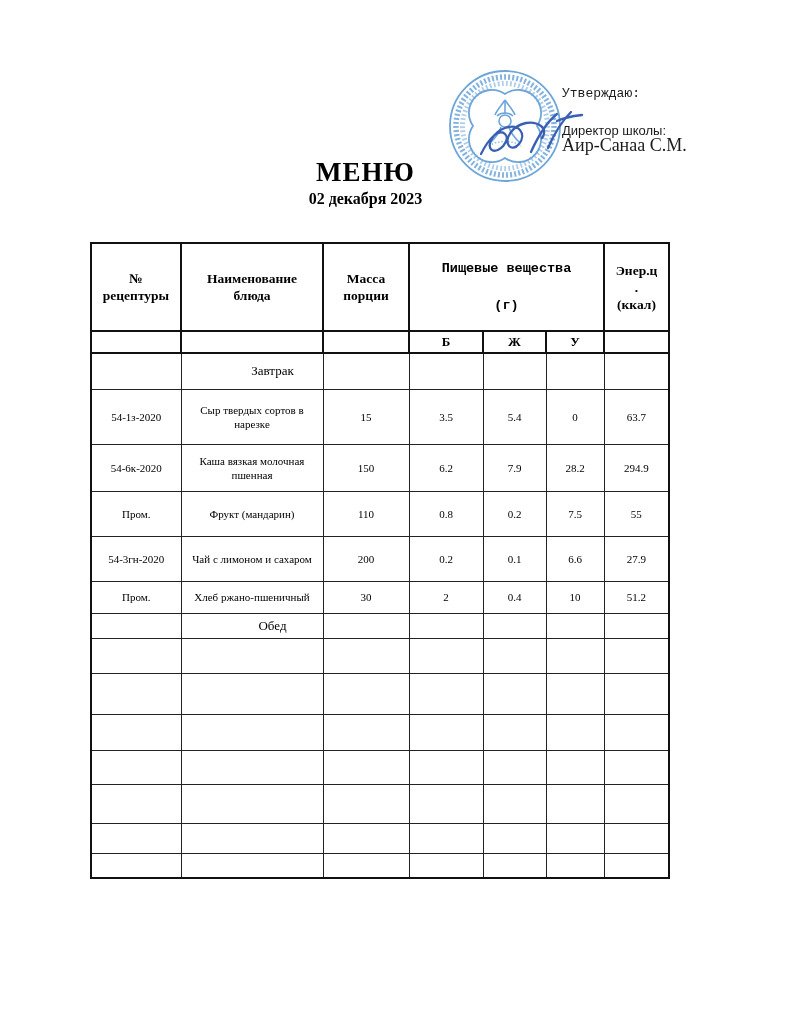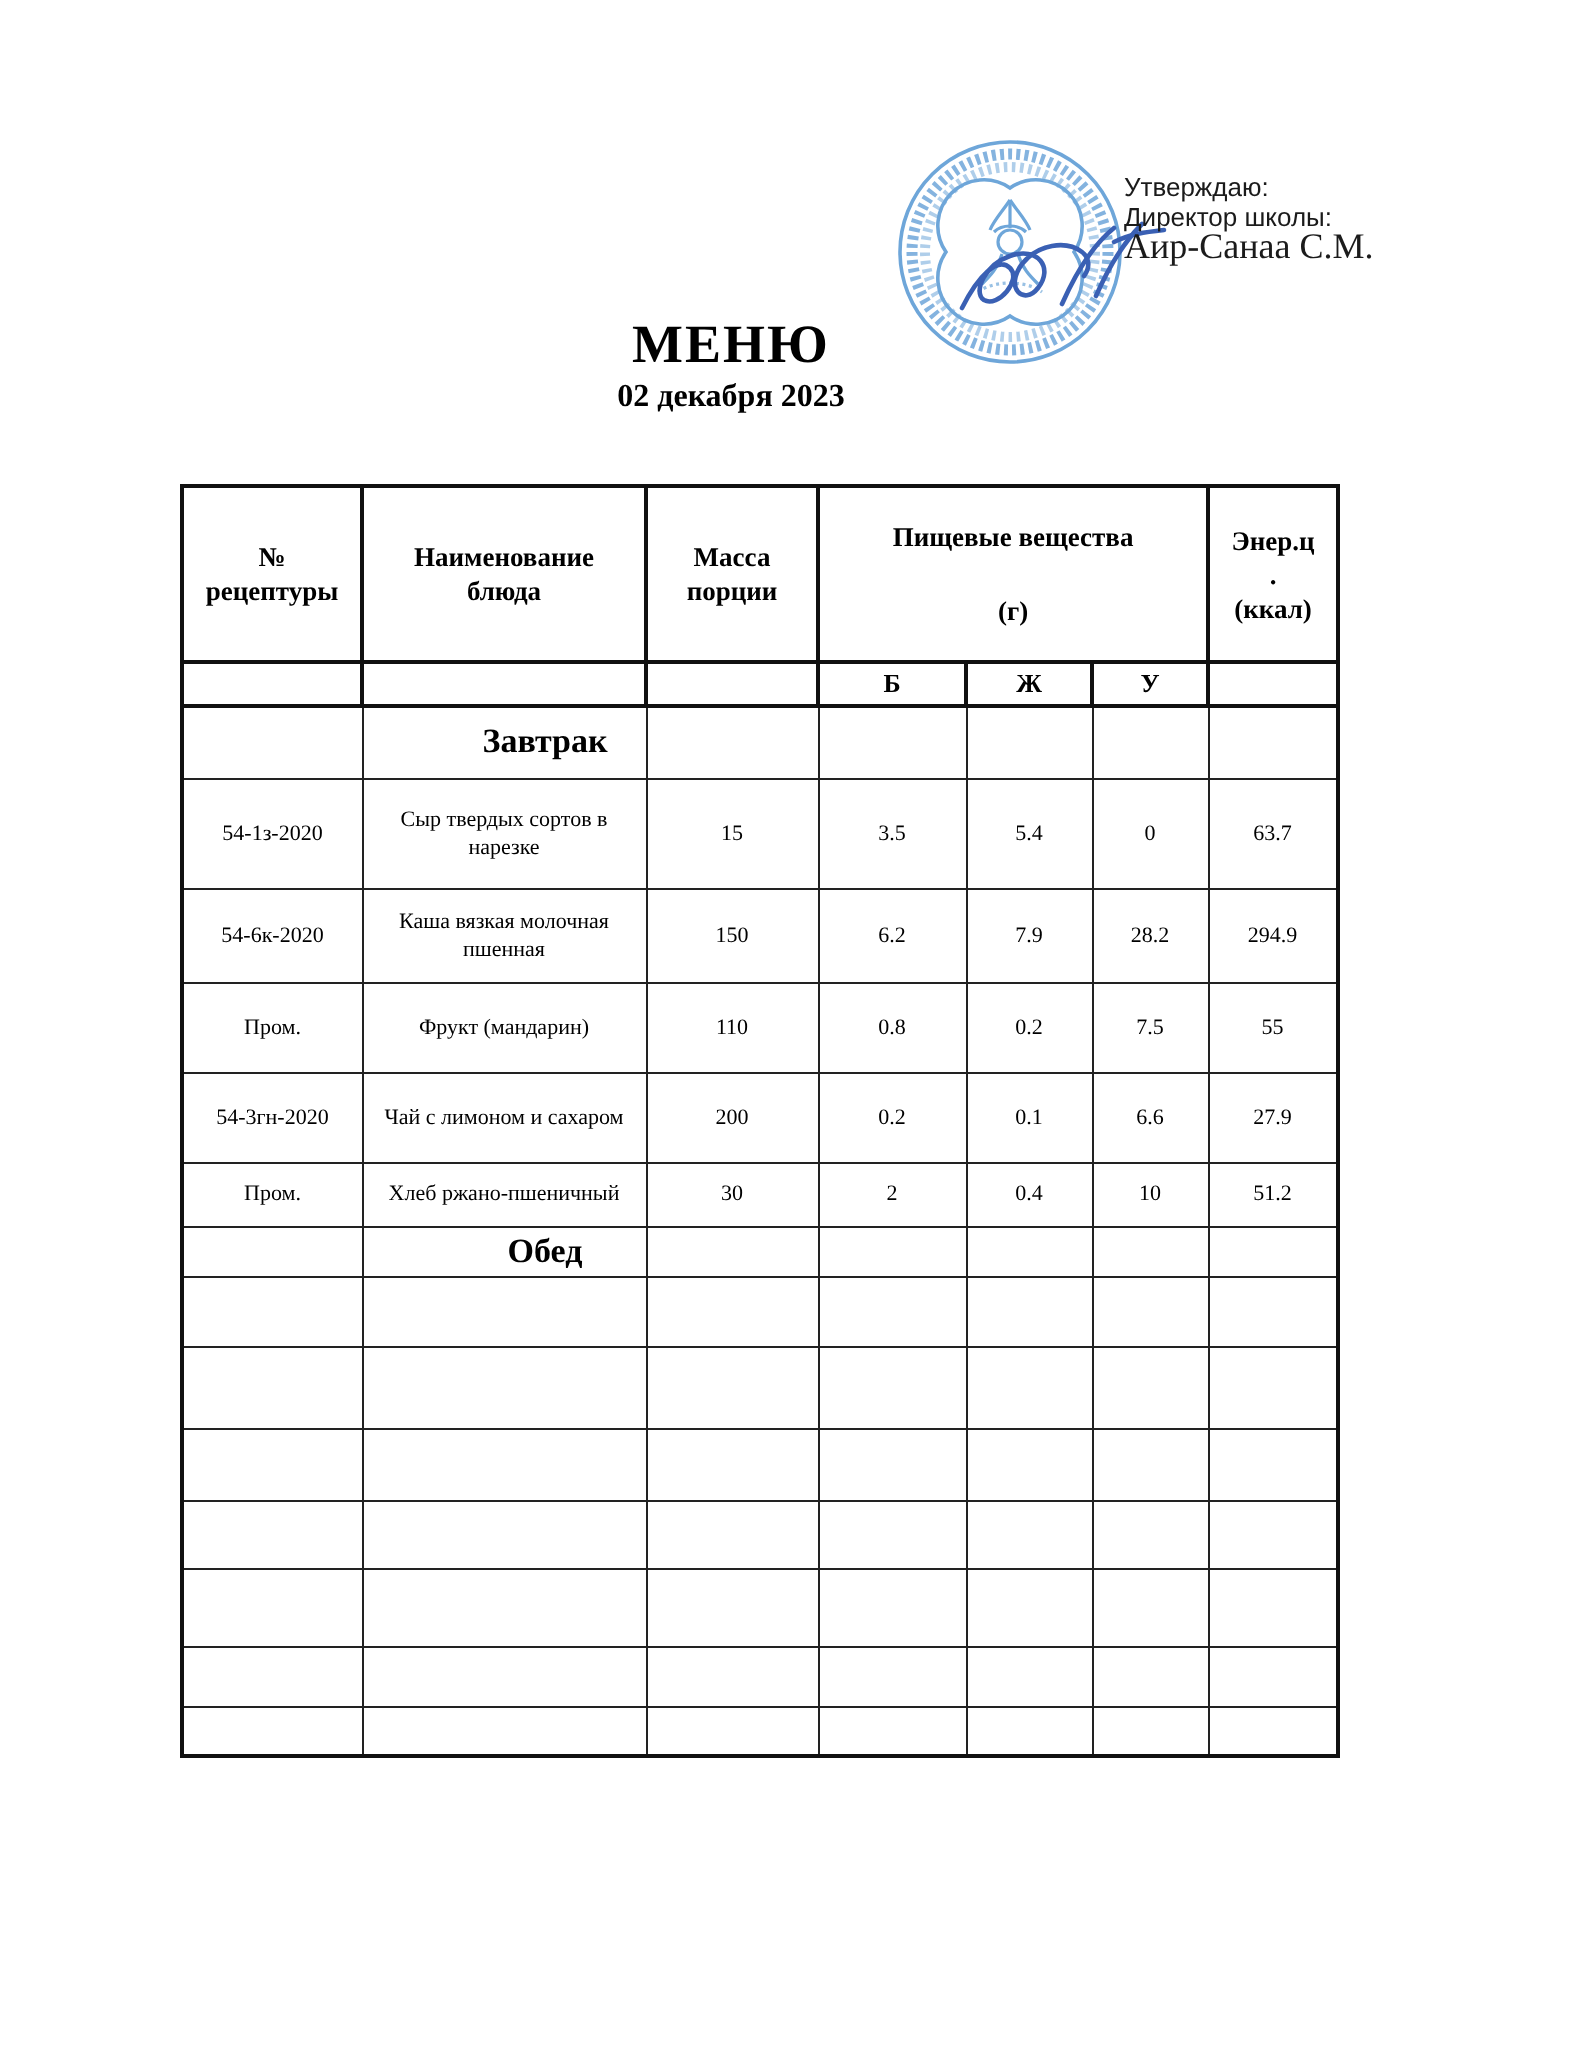--- a/index.html
+++ b/index.html
@@ -19,21 +19,21 @@
   
   .seal-wrap {
     position: absolute; left: 445px; top: 64px;
     width: 150px; height: 125px;
   }
   .approval {
     position: absolute; left: 562px; top: 86px; width: 130px;
     font-family: "Liberation Sans", "DejaVu Sans", sans-serif;
     font-size: 13px; line-height: 15px; color: #1b1b1b;
   }
-  .approval .appr-line1 { margin-bottom: 0; }
+  .approval .appr-line1 { margin-bottom: 22px; font-family: Liberation Mono, monospace; }
   .approval .appr-line3 {
     font-family: "Liberation Serif", "DejaVu Serif", serif;
     font-size: 18px;
   }
 
   
   .title-block {
     position: absolute; left: 0; top: 157px; width: 731px;
     text-align: center;
   }
@@ -55,31 +55,31 @@
   table.menu thead th {
     border: 2px solid #111;
     font-size: 13.5px; font-weight: bold;
     vertical-align: middle; text-align: center;
     padding: 2px 6px;
     line-height: 17px;
   }
   table.menu thead tr.head-main { height: 88px; }
   table.menu thead tr.head-sub  { height: 22px; }
   table.menu thead tr.head-sub th { font-size: 13px; padding: 0 2px; line-height: 16px; }
-  th.th-nutrients { vertical-align: top; padding-top: 12px; }
+  th.th-nutrients { vertical-align: top; padding-top: 12px; font-family: Liberation Mono, monospace; }
   th.th-nutrients .nutrients-unit { margin-top: 20px; font-weight: bold; }
   th.th-energy { vertical-align: top; padding: 3px 2px 0 2px; line-height: 15px; }
   th.th-energy .energy-unit { margin-top: 0; }
   table.menu td {
     border: 1px solid #222;
     font-size: 11px; text-align: center; vertical-align: middle;
     padding: 2px 3px; line-height: 14px;
     overflow: hidden;
   }
-  table.menu td.section-label { font-weight: bold; font-size: 17px; padding-left: 44px; }
+  table.menu td.section-label { font-weight: normal; font-size: 13px; padding-left: 44px; }
 </style>
 </head>
 <body>
 
 <div class="page">
 
   <div class="seal-wrap">
     <svg width="150" height="125" viewBox="0 0 150 125">
       <g fill="none" stroke="#6ea6d9">
         <circle cx="60" cy="62" r="55" stroke-width="1.8"></circle>

